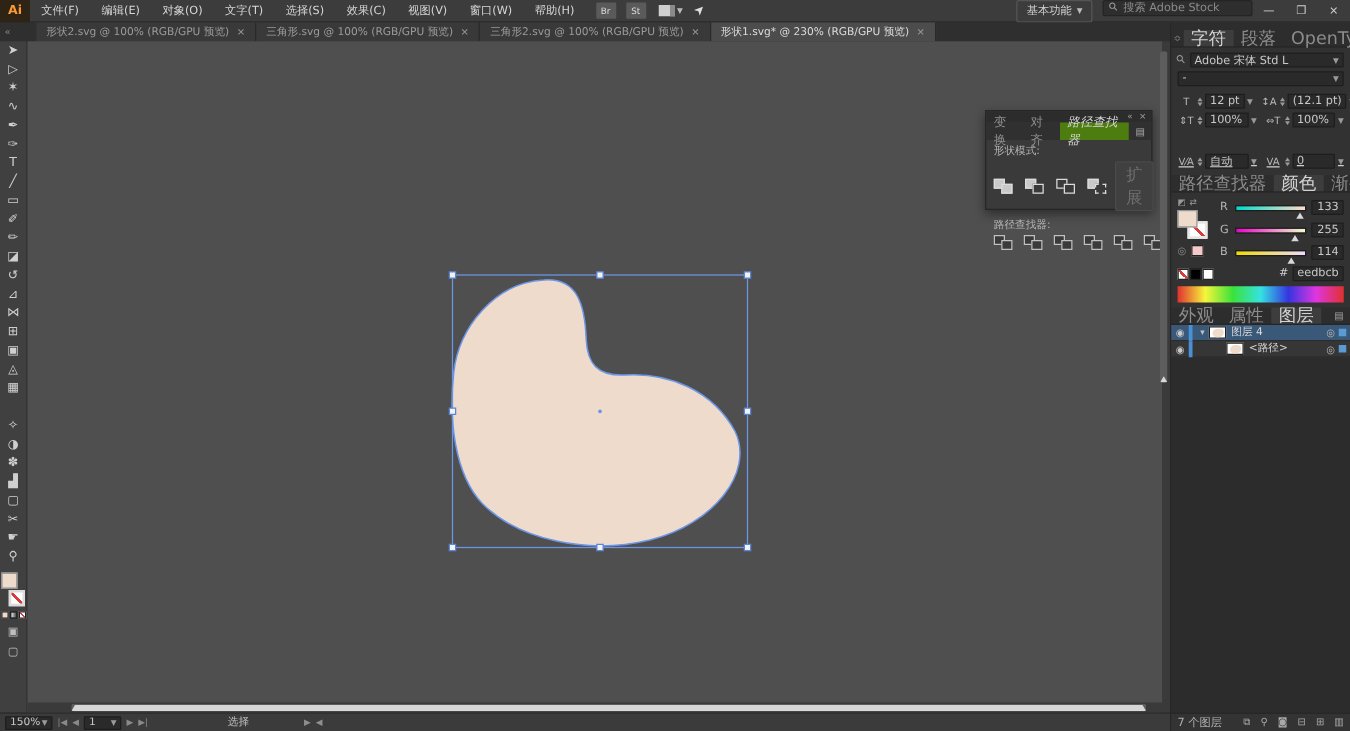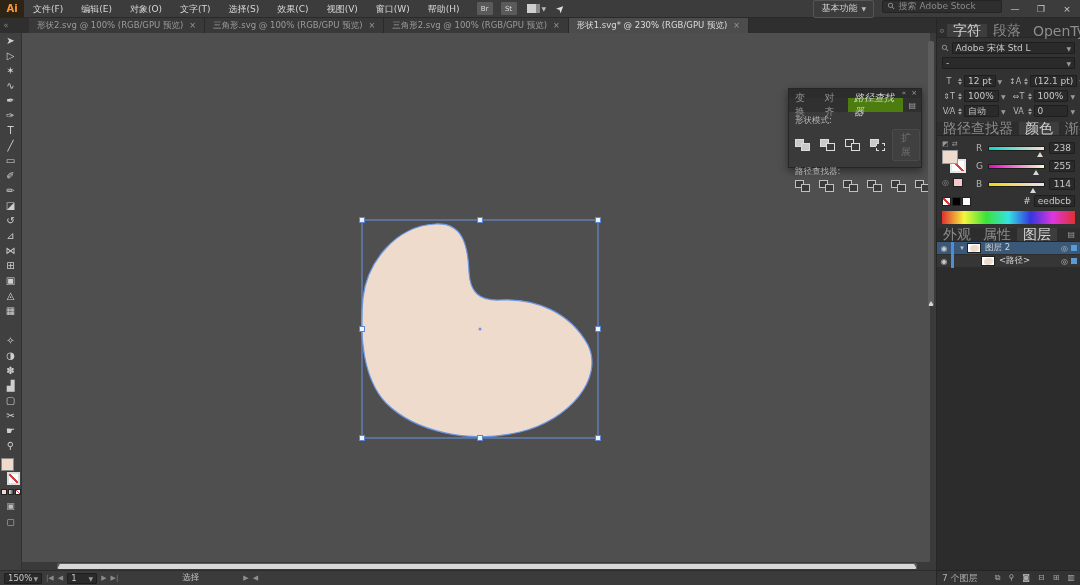--- a/index.html
+++ b/index.html
@@ -73,21 +73,21 @@
   .fp-label { padding:3px 6px 1px; color:#b5b5b5; font-size:8.5px; }
   .fp-row { display:flex; align-items:center; gap:7px; padding:1px 6px 2px; }
   .pfi { width:15px; height:12px; position:relative; display:inline-block; }
   .pfi i { position:absolute; width:9px; height:8px; background:#c9c9c9; border:1px solid #dcdcdc; }
   .pfi i.b { left:0; top:0; } .pfi i.f { right:0; bottom:0; }
   .pfi.minus-front i.f { background:#3a3a3a; }
   .pfi.intersect i.b, .pfi.intersect i.f { background:#3a3a3a; }
   .pfi.exclude i.f { background:#3a3a3a; border-style:dashed; }
   .pfi.outl i { background:#3a3a3a; border-color:#c0c0c0; }
   #expand-btn { margin-left:auto; padding:1px 8px; color:#6e6e6e; border:1px solid #4a4a4a;
-    border-radius:2px; font-size:10px; background:#404040; }
+    border-radius:2px; font-size:13px; background:#404040; }
 
   
   #dock { left:936px; top:18px; width:144px; height:567px; background:#323232; border-left:1px solid #262626;
     display:flex; flex-direction:column; }
   .ptabs { height:14px; display:flex; align-items:stretch; background:#2d2d2d; border-bottom:1px solid #262626; flex:none; }
   .ptab { padding:0 6px; display:flex; align-items:center; gap:3px; color:#8c8c8c; font-size:14px; white-space:nowrap; }
   .ptab.active { background:#3d3d3d; color:#d4d4d4; }
   .pmenu { margin-left:auto; padding:0 5px; display:flex; align-items:center; color:#9f9f9f; font-size:8px; }
   .collapse-glyph { font-size:7px; color:#7d7d7d; }
 
@@ -514,21 +514,21 @@
               <span class="ch-ic">⇔T</span>
               <span class="stepper">
                 <i class="up"></i>
                 <i class="dn"></i>
               </span>
               <span class="field">100%</span>
               <span class="fchev">▼</span>
             </span>
           </div>
 
-          <div class="char-grid" style="margin-top:3px;">
+          <div class="char-grid" style="margin-top:21px;text-decoration:underline;">
             <span class="char-cell">
               <span class="ch-ic">V⁄A</span>
               <span class="stepper">
                 <i class="up"></i>
                 <i class="dn"></i>
               </span>
               <span class="field">自动</span>
               <span class="fchev">▼</span>
             </span>
             <span class="char-cell">
@@ -568,21 +568,21 @@
           <span class="prev-chip" id="prev-chip" style="background: rgb(245, 201, 203);"></span>
         </div>
       </div>
       <div id="sliders">
 
           <div class="slider-row">
             <span class="ch">R</span>
             <span class="track" style="background: linear-gradient(to right, rgb(0, 219, 203), rgb(255, 219, 203));">
               <span class="thumb" style="left: 93%;"></span>
             </span>
-            <span class="field val">238</span>
+            <span class="field val">133</span>
           </div>
 
           <div class="slider-row">
             <span class="ch">G</span>
             <span class="track" style="background: linear-gradient(to right, rgb(238, 0, 203), rgb(238, 255, 203));">
               <span class="thumb" style="left: 86%;"></span>
             </span>
             <span class="field val">255</span>
           </div>
 
@@ -621,21 +621,21 @@
       <div id="layers-rows">
 
           <div class="lrow selected">
             <span class="eye">◉</span>
             <span class="cbar"></span>
             <span class="exp">▾</span>
             <span style="display: flex; align-items: center; flex: 1 1 0%; margin-left: 0px;">
               <span class="lthumb">
                 <i style="background: rgb(238, 219, 203);"></i>
               </span>
-              <span class="lname">图层 2</span>
+              <span class="lname">图层 4</span>
             </span>
             <span class="target">◎</span>
             <span class="selbox"></span>
           </div>
 
           <div class="lrow">
             <span class="eye">◉</span>
             <span class="cbar"></span>
             <span class="exp"></span>
             <span style="display: flex; align-items: center; flex: 1 1 0%; margin-left: 14px;">

